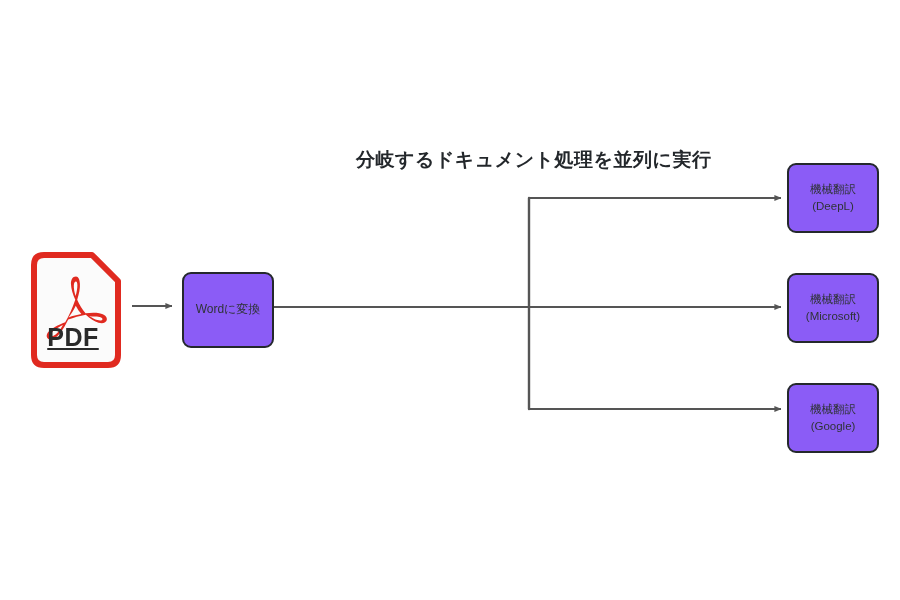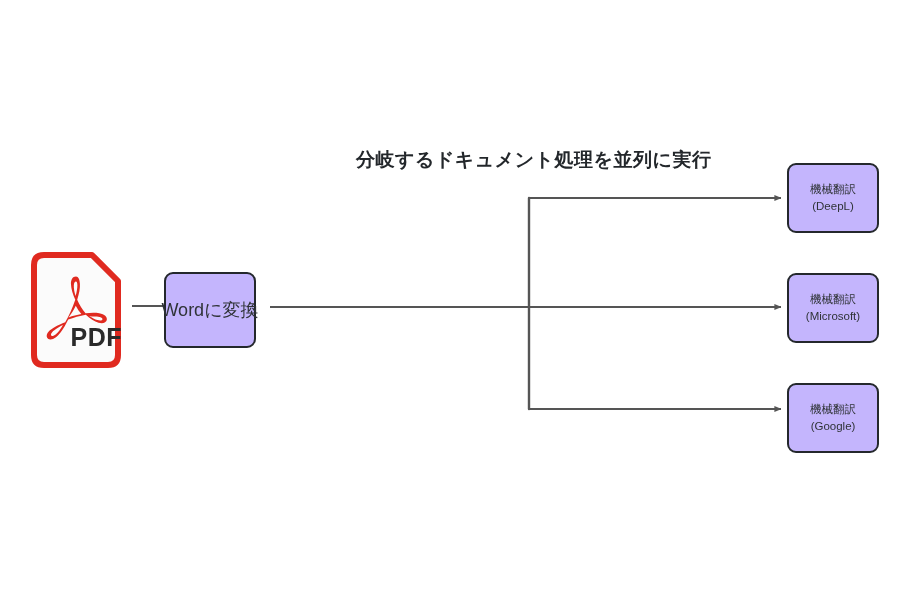--- a/index.html
+++ b/index.html
@@ -51,47 +51,48 @@
     left: 0;
     top: 0;
     width: 100%;
     height: 100%;
   }
   #pdf-node .pdf-label {
     position: absolute;
     left: 0;
     right: 0;
     bottom: 17px;
-    text-align: right;
+    text-align: center;
     font-size: 25px;
     font-weight: bold;
     color: #2a2a2a;
     letter-spacing: 0.5px;
+    text-decoration: underline;
   }
   
   .node-box {
     position: absolute;
     box-sizing: border-box;
-    background: #c4b5fd;
+    background: #8b5cf6;
     border: 2.2px solid #24282c;
     border-radius: 9px;
     display: flex;
     flex-direction: column;
     align-items: center;
     justify-content: center;
     text-align: center;
     color: #2f3337;
     line-height: 1.45;
   }
   #node-word {
-    left: 164px;
+    left: 182px;
     top: 272px;
     width: 92px;
     height: 76px;
-    font-size: 18px;
+    font-size: 12px;
   }
   #node-google {
     left: 787px;
     top: 163px;
     width: 92px;
     height: 70px;
     font-size: 11.5px;
   }
   #node-microsoft {
     left: 787px;

